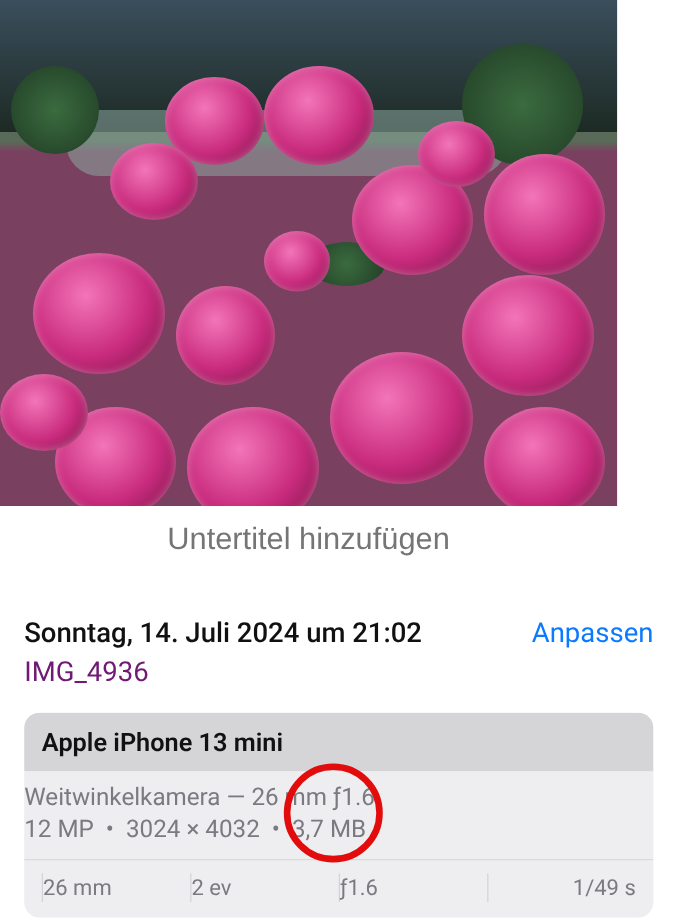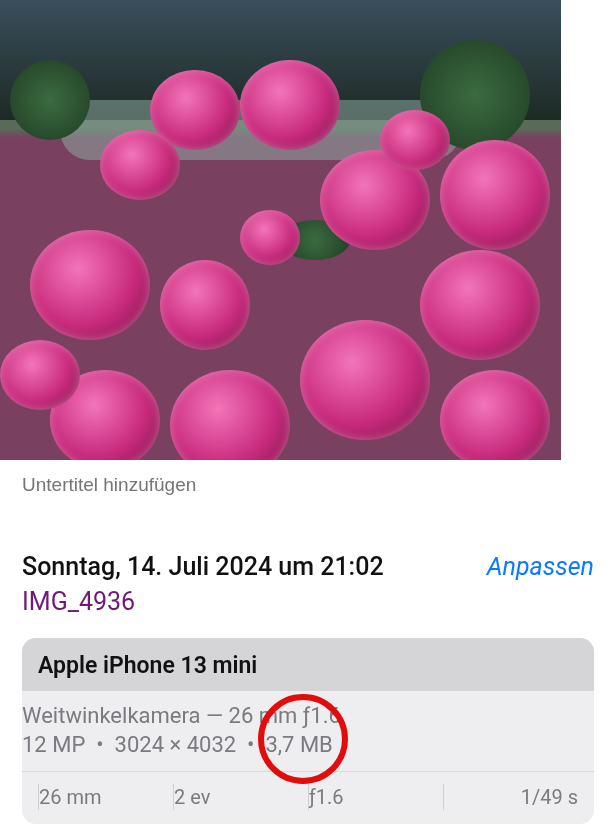--- a/index.html
+++ b/index.html
@@ -21,26 +21,27 @@
     
     .flower { position: absolute; border-radius: 50%; background: radial-gradient(circle at 40% 35%, #f375b8, #c92b7d 55%, #8e1a55 85%); box-shadow: inset 0 0 8px rgba(255,255,255,.35); }
     .leaf { position: absolute; border-radius: 50%; background: radial-gradient(circle, #3b6b3f, #1f3c24); }
     .skyblock { position: absolute; top: 0; left: 0; right: 0; height: 120px; background: linear-gradient(#3a4e5c, #1d2a24); }
     .water { position: absolute; top: 100px; left: 60px; right: 100px; height: 60px; background: #8ca7a0; opacity: .55; border-radius: 40px; }
     .caption-wrap {
       width: 561px;
       padding: 14px 22px 24px 22px;
     }
     .caption {
-      font-size: 19px;
+      font-size: 28px;
       color: #8b5cf6;
       border: none;
       outline: none;
       width: 100%;
       background: transparent;
+      text-align: center;
     }
     .info-card {
       margin-top: 10px;
       padding: 22px 22px 10px 22px;
     }
     .info-row1 {
       display: flex;
       justify-content: space-between;
       align-items: center;
       margin-bottom: 6px;
@@ -48,21 +49,20 @@
     }
     .date {
       font-size: 25px;
       color: #111;
       font-weight: 500;
     }
     .adjust {
       font-size: 25px;
       color: #0a7aff;
       font-weight: 400;
-      font-style: italic;
     }
     .filename {
       font-size: 25px;
       color: #701a75;
       margin-bottom: 22px;
     }
     .exif-card {
       background: #eeeef0;
       border-radius: 14px;
       overflow: hidden;

